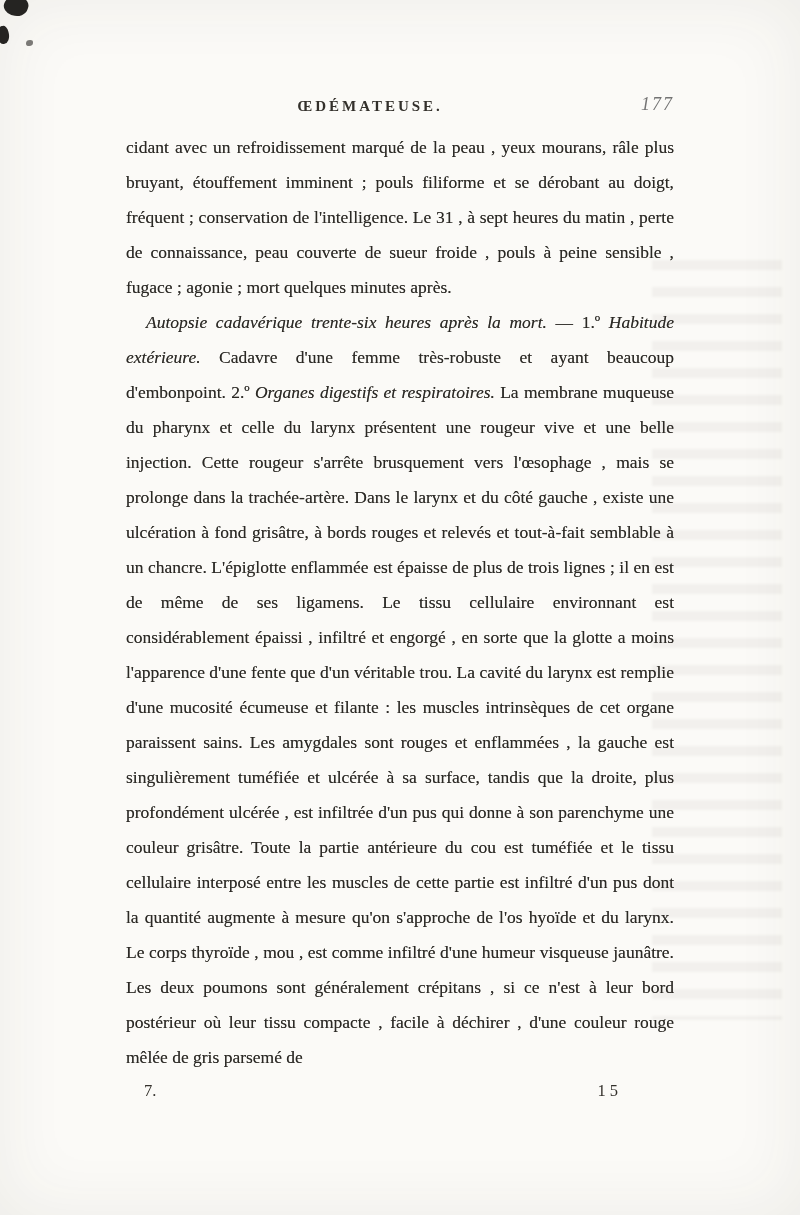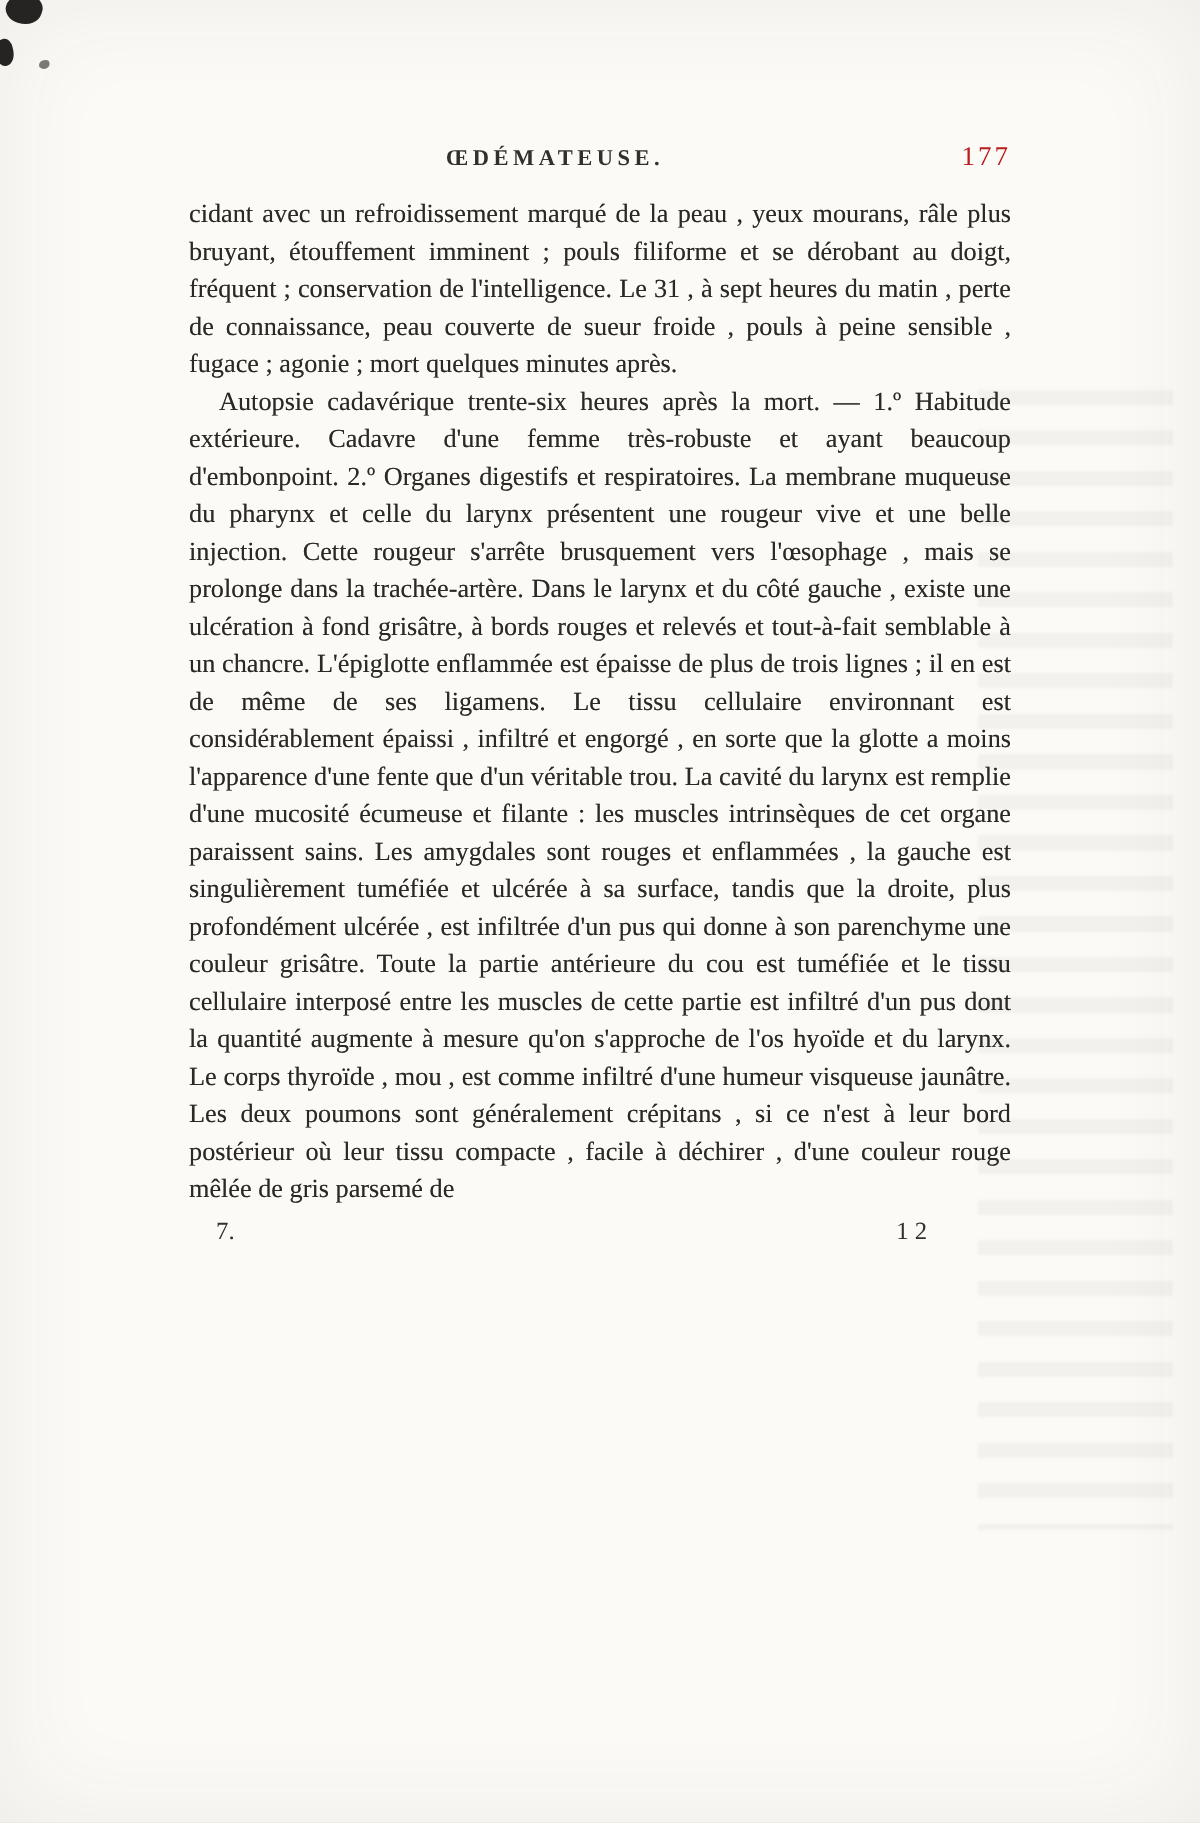--- a/index.html
+++ b/index.html
@@ -60,37 +60,38 @@
     font-weight: bold;
     color: #33302b;
     font-family: Liberation Serif, serif;
   }
   .head-page {
     position: absolute;
     right: 0;
     top: 94px;
     font-size: 18px;
     letter-spacing: 2px;
-    color: #b91c1c;
+    color: #737373;
+    font-style: italic;
   }
   .running-head .head-title { top: 98px; }
   .text-block {
     margin: 4px auto 0 auto;
     width: 548px;
     text-align: justify;
     font-size: 17.5px;
-    line-height: 25px;
+    line-height: 35px;
     color: #2b2925;
     text-shadow: 0 0 0.4px rgba(43,41,37,0.55);
   }
   .text-block p {
     margin: 0;
   }
   .text-block p.indent { text-indent: 20px; }
-  .italic { }
+  .italic { font-style: italic; }
   .sig-line {
     margin: 6px auto 0 auto;
     width: 548px;
     position: relative;
     height: 26px;
     font-size: 16.5px;
     color: #33302b;
   }
   .sig-left  { position: absolute; left: 18px; }
   .sig-right { position: absolute; right: 52px; letter-spacing: 4px; }
@@ -110,16 +111,16 @@
     <div class="head-page">177</div>
   </div>
 
   <div class="text-block">
       <p class=""><span>cidant avec un refroidissement marqué de la peau , yeux mourans, râle plus bruyant, étouffement imminent ; pouls filiforme et se dérobant au doigt, fréquent ; conservation de l'intelligence. Le 31 , à sept heures du matin , perte de connaissance, peau couverte de sueur froide , pouls à peine sensible , fugace ; agonie ; mort quelques minutes après.</span></p>
       <p class="indent"><span class="italic">Autopsie cadavérique trente-six heures après la mort.</span><span> — 1.º </span><span class="italic">Habitude extérieure.</span><span> Cadavre d'une femme très-robuste et ayant beaucoup d'embonpoint. 2.º </span><span class="italic">Organes digestifs et respiratoires.</span><span> La membrane muqueuse du pharynx et celle du larynx présentent une rougeur vive et une belle injection. Cette rougeur s'arrête brusquement vers l'œsophage , mais se prolonge dans la trachée-artère. Dans le larynx et du côté gauche , existe une ulcération à fond grisâtre, à bords rouges et relevés et tout-à-fait semblable à un chancre. L'épiglotte enflammée est épaisse de plus de trois lignes ; il en est de même de ses ligamens. Le tissu cellulaire environnant est considérablement épaissi , infiltré et engorgé , en sorte que la glotte a moins l'apparence d'une fente que d'un véritable trou. La cavité du larynx est remplie d'une mucosité écumeuse et filante : les muscles intrinsèques de cet organe paraissent sains. Les amygdales sont rouges et enflammées , la gauche est singulièrement tuméfiée et ulcérée à sa surface, tandis que la droite, plus profondément ulcérée , est infiltrée d'un pus qui donne à son parenchyme une couleur grisâtre. Toute la partie antérieure du cou est tuméfiée et le tissu cellulaire interposé entre les muscles de cette partie est infiltré d'un pus dont la quantité augmente à mesure qu'on s'approche de l'os hyoïde et du larynx. Le corps thyroïde , mou , est comme infiltré d'une humeur visqueuse jaunâtre. Les deux poumons sont généralement crépitans , si ce n'est à leur bord postérieur où leur tissu compacte , facile à déchirer , d'une couleur rouge mêlée de gris parsemé de</span></p>
     </div>
 
   <div class="sig-line">
     <span class="sig-left">7.</span>
-    <span class="sig-right">12</span>
+    <span class="sig-right">15</span>
   </div>
 
 </div>
 
 </body></html>

